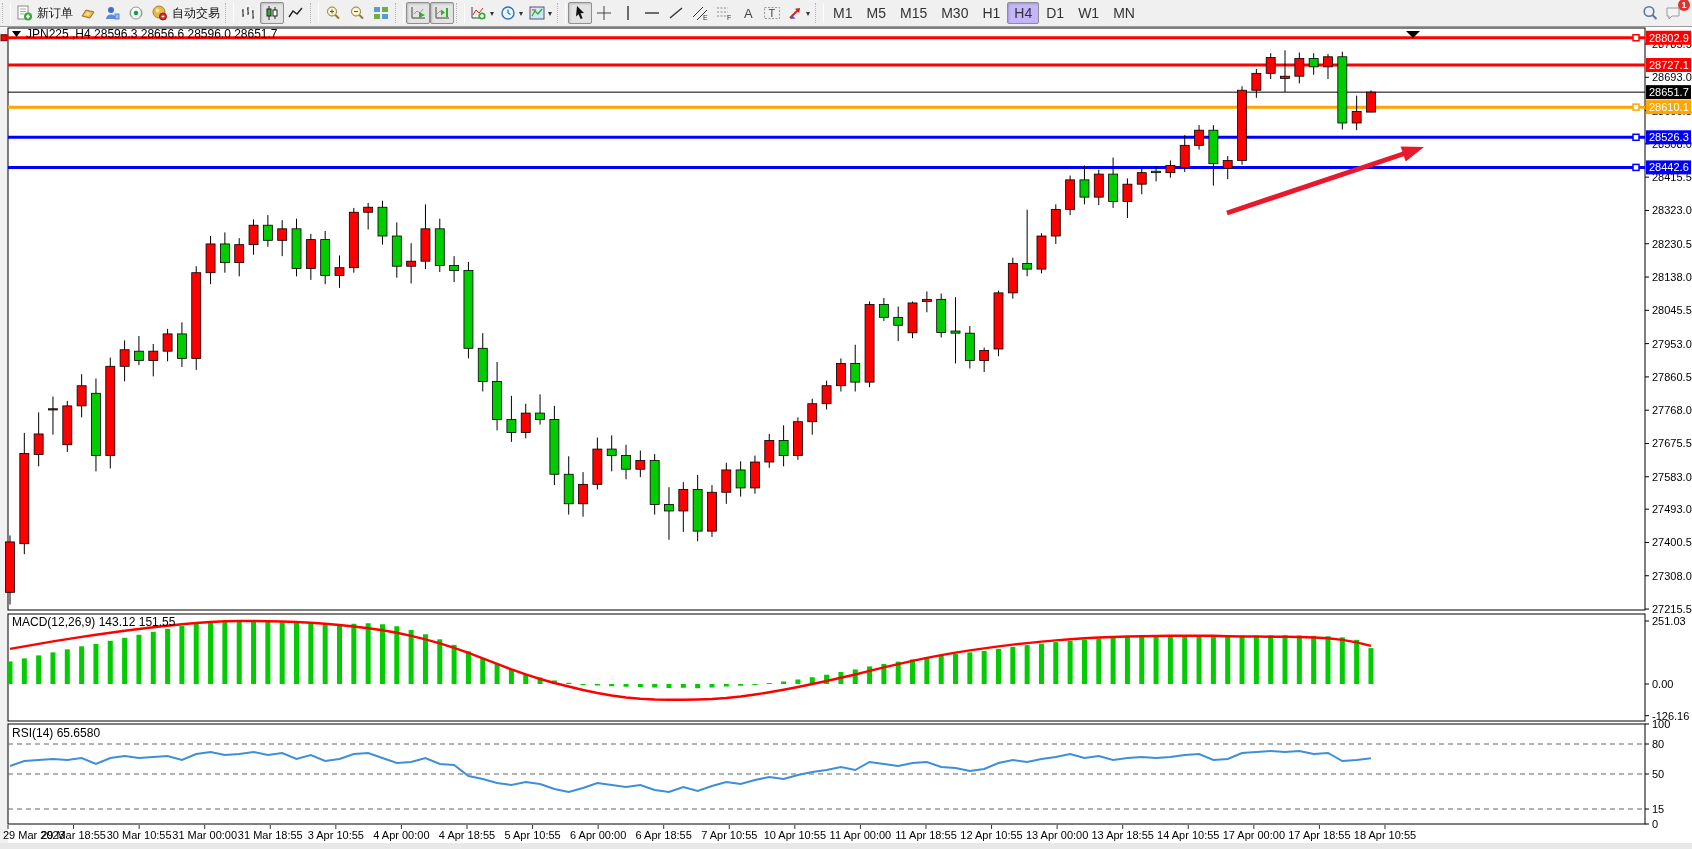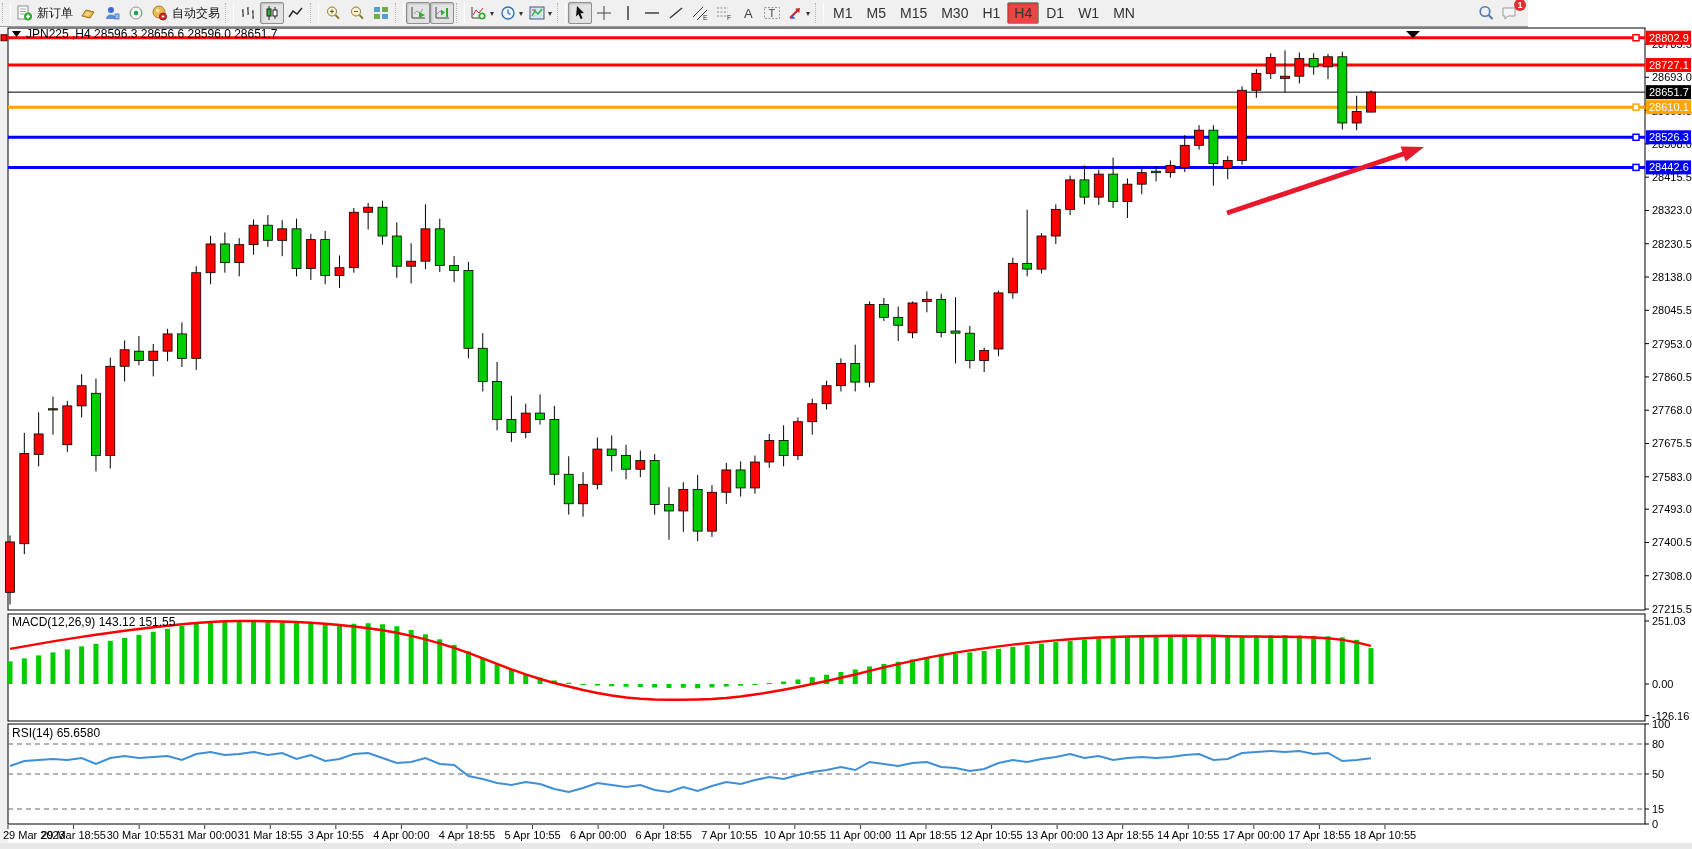--- a/index.html
+++ b/index.html
@@ -1,28 +1,28 @@
 <!DOCTYPE html>
 <html><head>
 <meta charset="utf-8">
 <style>
   html,body{margin:0;padding:0;width:1692px;height:849px;overflow:hidden;background:#fff;
     font-family:"Liberation Sans",sans-serif;}
   
-  #toolbar{position:absolute;left:0;top:0;width:1528px;height:27px;background:#f0f0f0;
+  #toolbar{position:absolute;left:0;top:0;width:1692px;height:27px;background:#f0f0f0;
     border-bottom:1px solid #9a9a9a;display:flex;align-items:center;box-sizing:border-box;z-index:5;}
   .grip{width:7px;height:20px;margin:0 2px;border-left:1px dotted #b5b5b5;border-right:1px solid #fdfdfd;}
   .tb{height:22px;min-width:24px;display:flex;align-items:center;justify-content:center;
     border:1px solid transparent;border-radius:2px;padding:0 2px;box-sizing:border-box;cursor:default;}
   .tb.pressed{border-color:#8f8f8f;background:#e3e3e3;box-shadow:inset 1px 1px 2px rgba(0,0,0,.18);}
   .tb .lbl{font-size:12px;color:#111;margin-left:4px;white-space:nowrap;}
   .caret{font-size:8px;color:#333;margin-left:3px;}
   .tf{font-size:14px;color:#333;padding:3px 6px;height:22px;box-sizing:border-box;
     display:flex;align-items:center;border:1px solid transparent;border-radius:2px;}
-  .tf.pressed{border-color:#8f8f8f;background:#ef4444;box-shadow:inset 1px 1px 2px rgba(0,0,0,.18);}
+  .tf.pressed{border-color:#8f8f8f;background:#c4b5fd;box-shadow:inset 1px 1px 2px rgba(0,0,0,.18);}
   #right-tools{position:absolute;right:6px;top:2px;display:flex;align-items:center;}
   #badge{position:absolute;right:-5px;top:-4px;background:#e03131;color:#fff;border-radius:50%;
     width:12px;height:12px;font-size:9px;line-height:12px;text-align:center;font-weight:bold;}
   
   #chart{position:absolute;left:0;top:27px;}
   svg text{font-family:"Liberation Sans",sans-serif;}
 </style>
 </head>
 <body>
 

